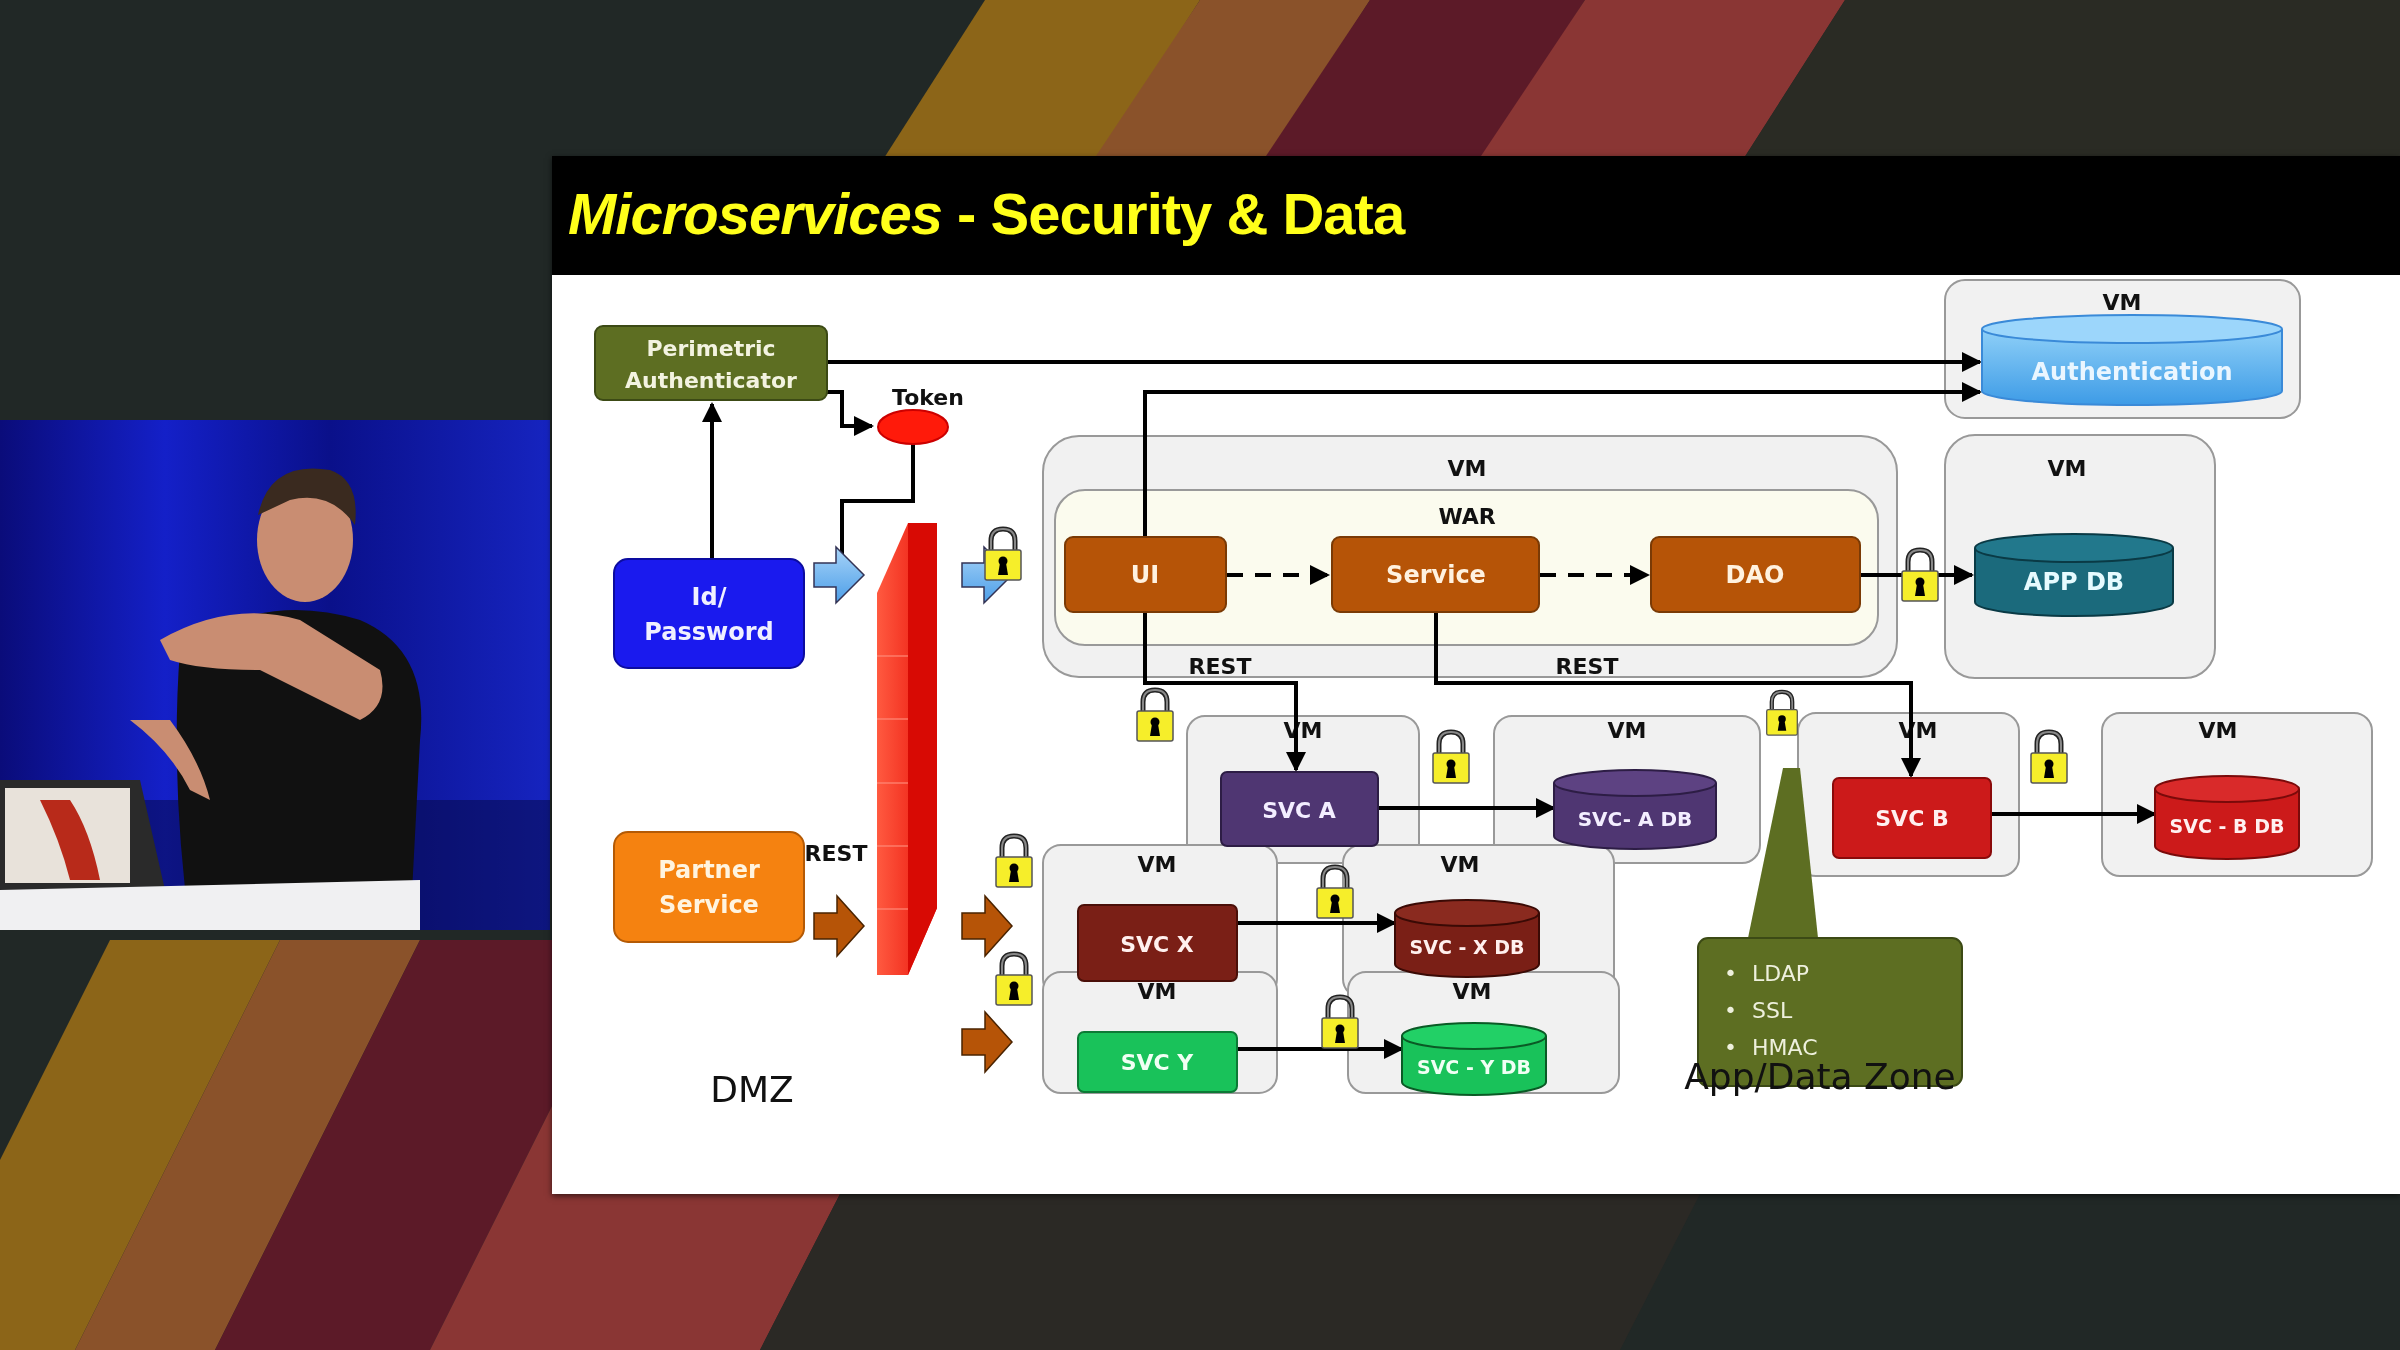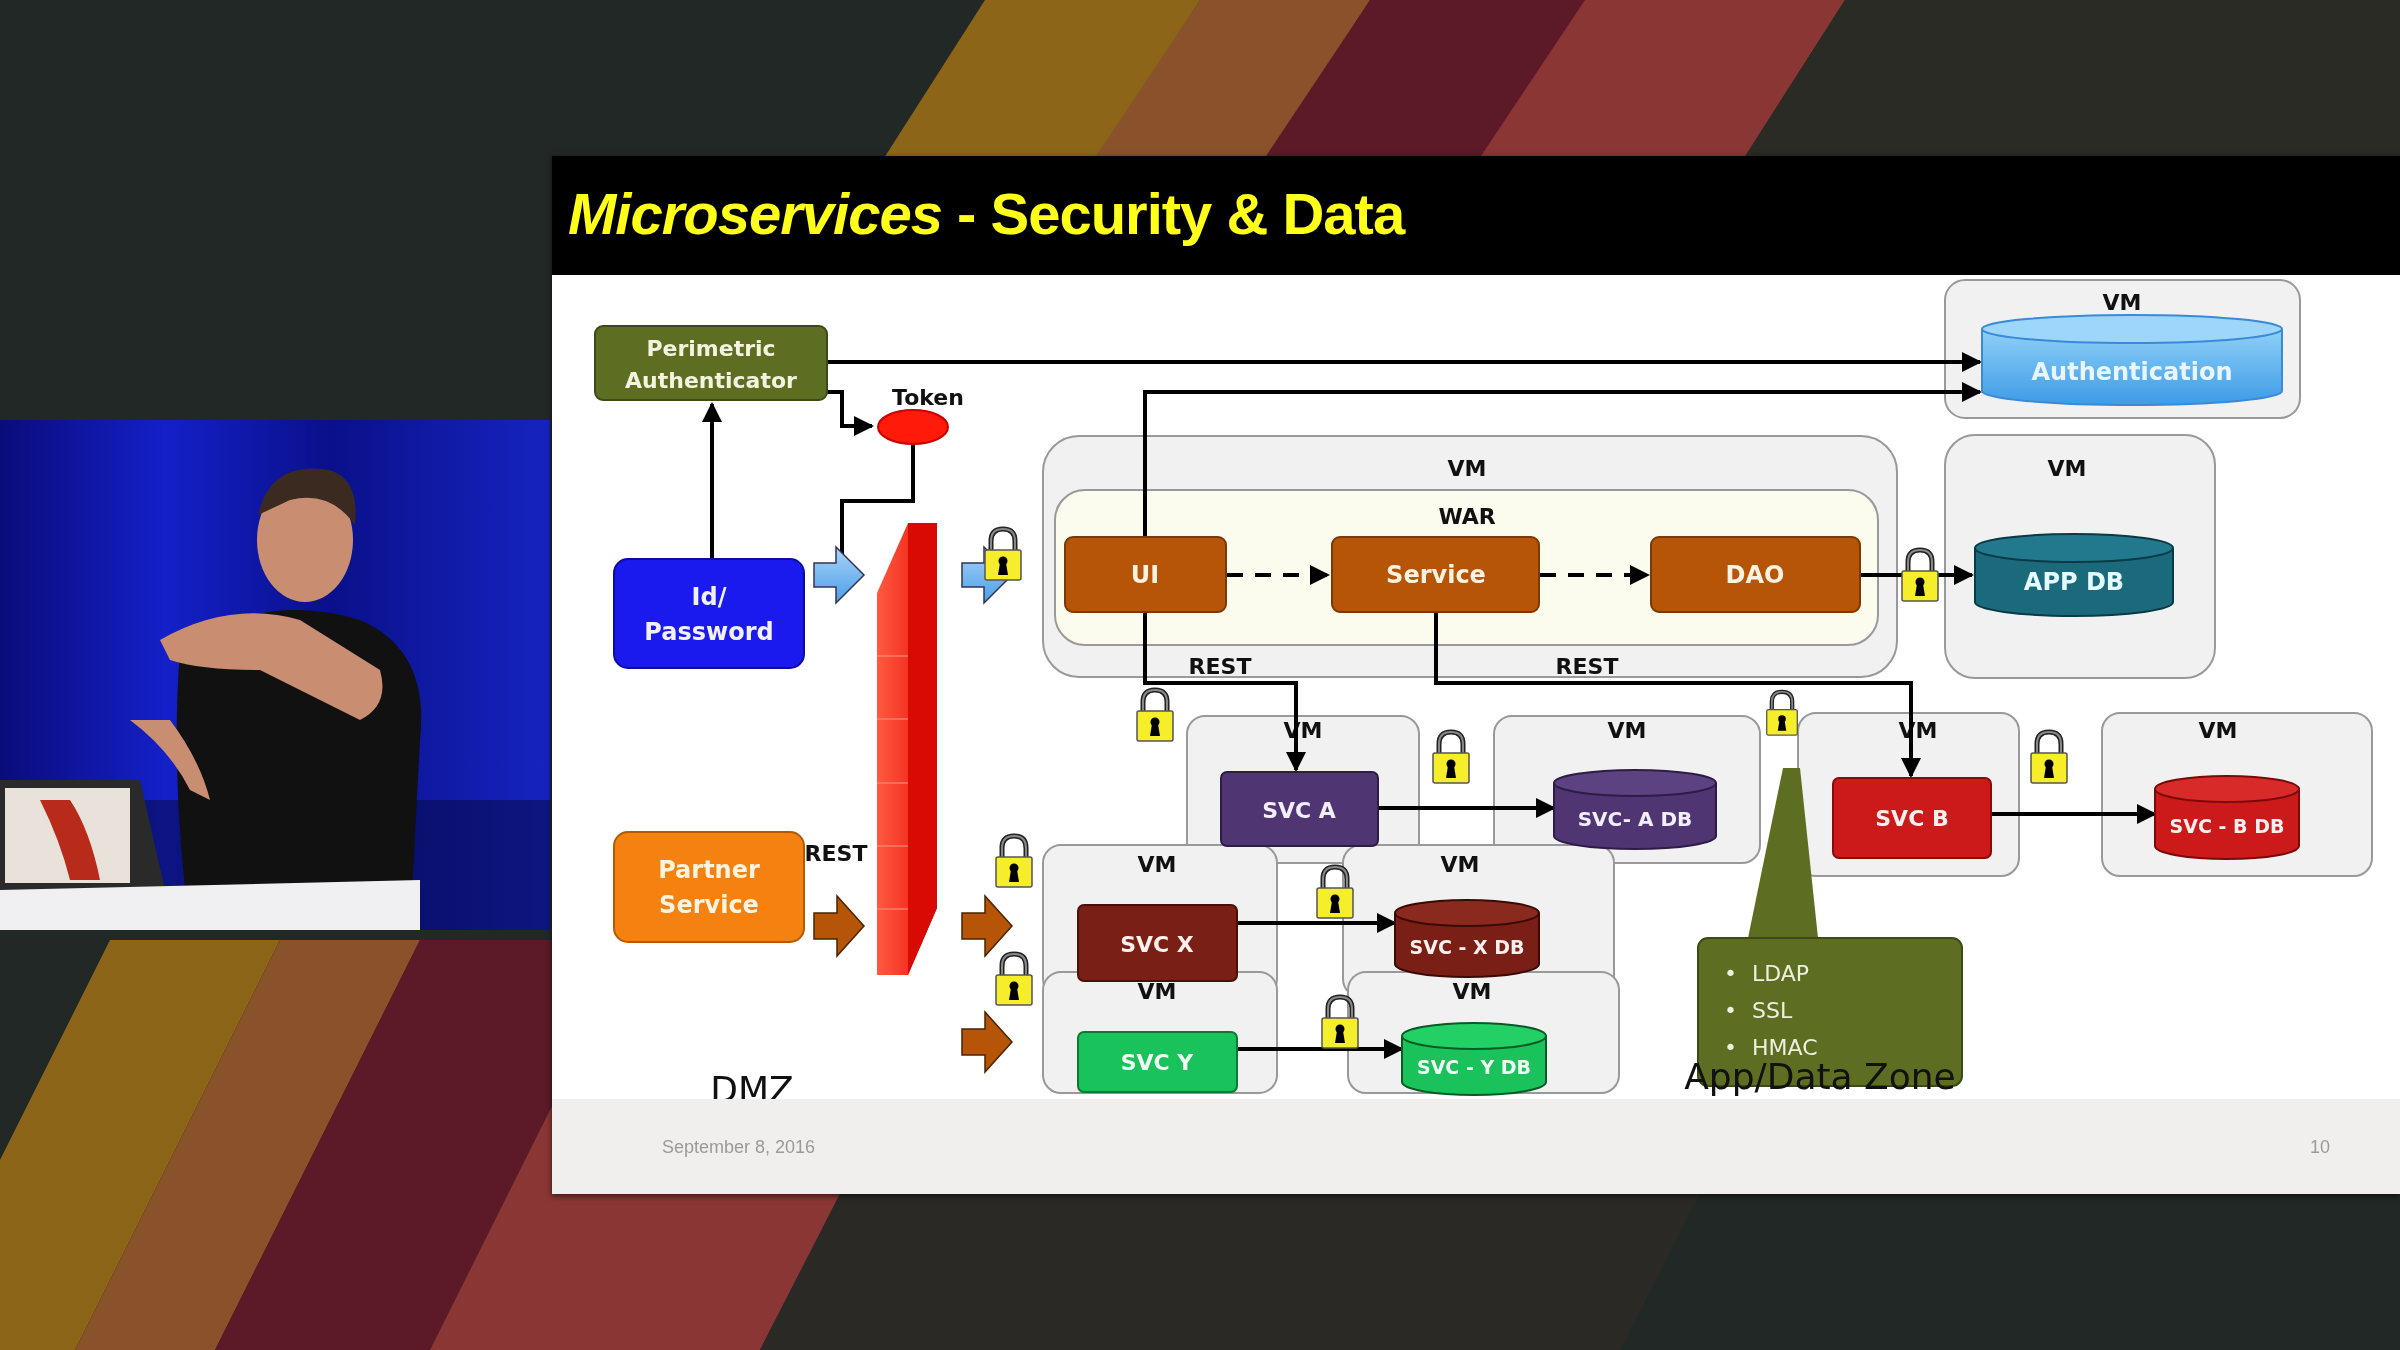--- a/index.html
+++ b/index.html
@@ -294,17 +294,13 @@
     <use href="#lock" x="1477" y="573" width="40" height="56"></use>
     <use href="#lock" x="442" y="676" width="40" height="58"></use>
     <use href="#lock" x="763" y="707" width="40" height="58"></use>
     <use href="#lock" x="442" y="794" width="40" height="58"></use>
     <use href="#lock" x="768" y="837" width="40" height="58"></use>
 
     <text x="200" y="946" text-anchor="middle" class="zone">DMZ</text>
     <text x="1268" y="933" text-anchor="middle" class="zone">App/Data Zone</text>
   </svg>
 
-  <div id="footer">
-    <div id="footer-date">September 8, 2016</div>
-    <div id="footer-page">10</div>
-  </div>
 </div>
 
 </body></html>

